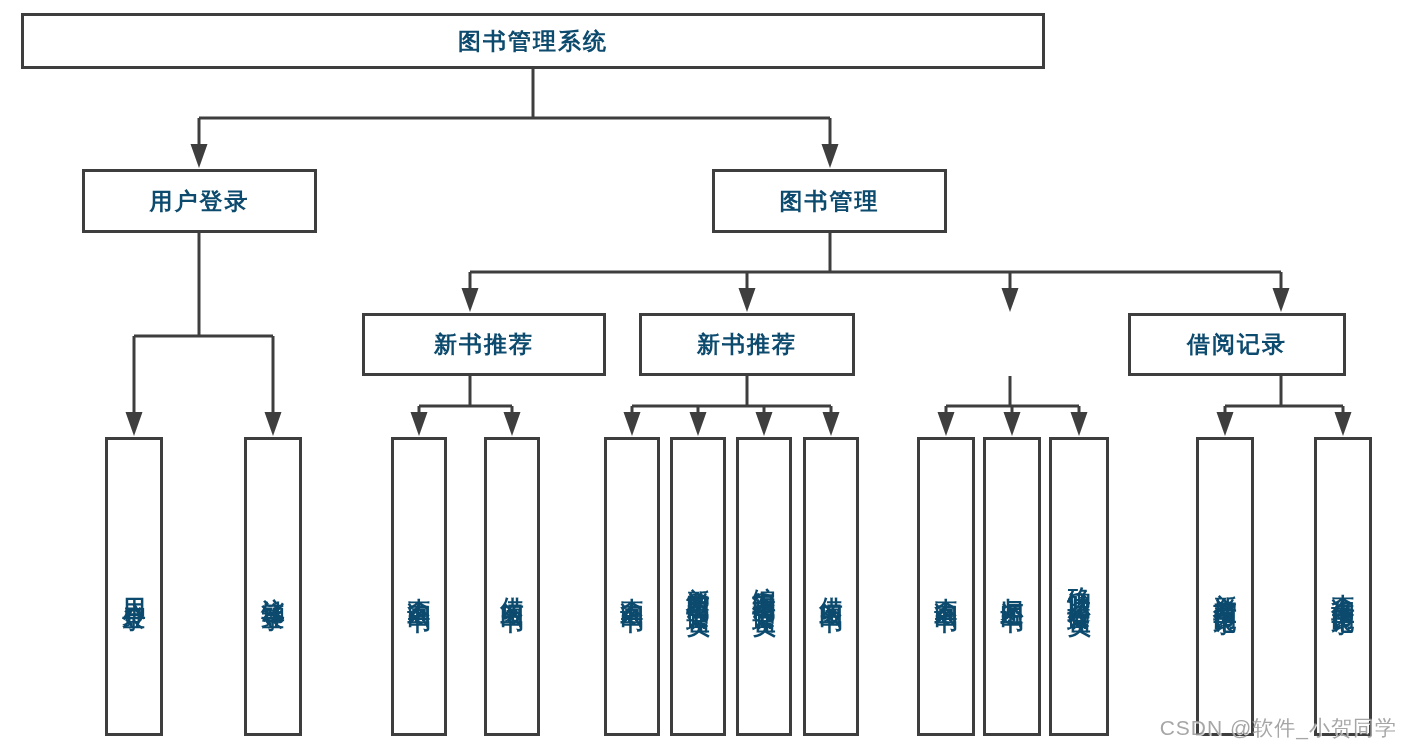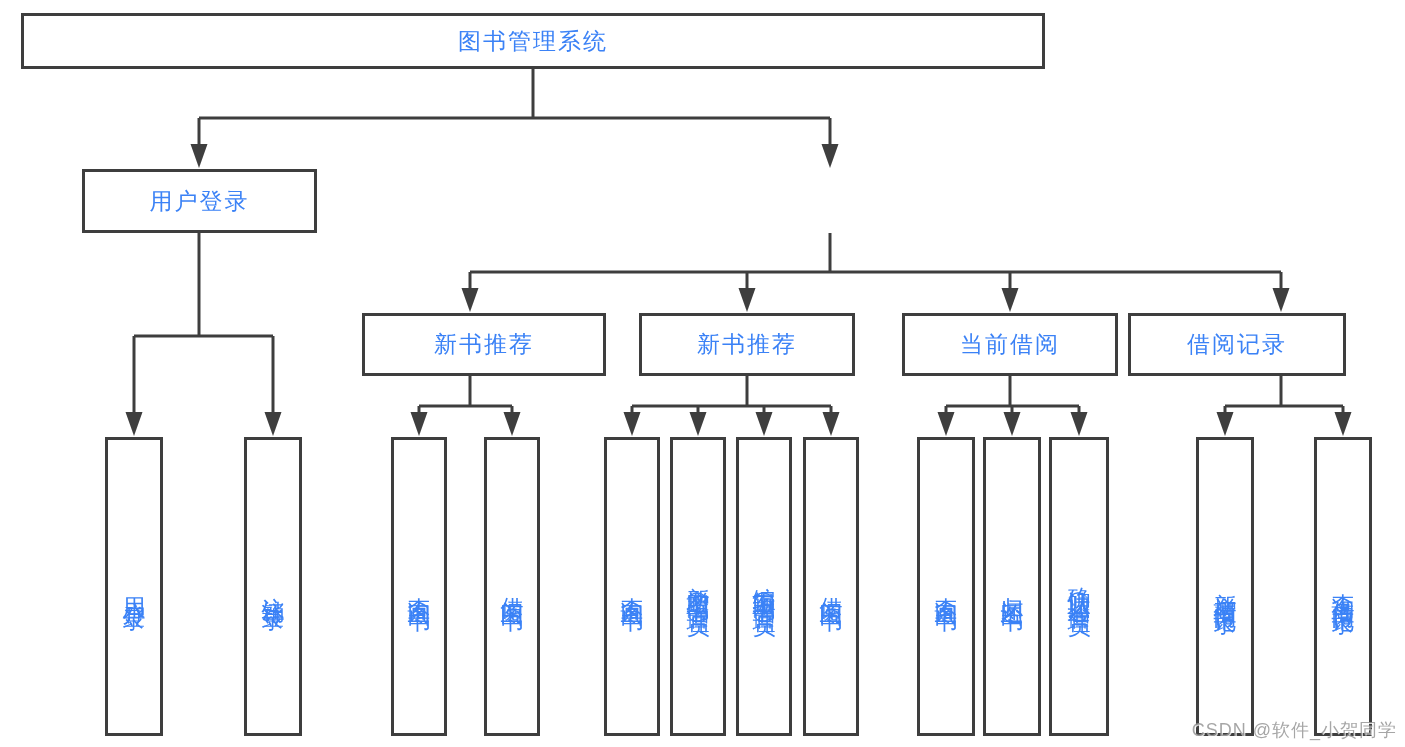--- a/index.html
+++ b/index.html
@@ -22,41 +22,42 @@
     z-index: 1;
   }
   .node {
     position: absolute;
     box-sizing: border-box;
     background: #ffffff;
     border: 3px solid #3e3e3e;
     display: flex;
     align-items: center;
     justify-content: center;
-    color: #3b82f6;
+    color: #0c4a6e;
     font-size: 23px;
     letter-spacing: 2px;
     line-height: 1;
     z-index: 2;
     white-space: nowrap;
+    font-weight: bold;
   }
   .leaf {
     writing-mode: vertical-rl;
     text-orientation: mixed;
     font-size: 23px;
     letter-spacing: 4px;
     white-space: normal;
     padding: 6px 0;
   }
   .watermark {
     position: absolute;
     right: 8px;
     bottom: 5px;
     z-index: 10;
-    font-size: 18px;
+    font-size: 21px;
     letter-spacing: 1px;
     color: rgba(150, 150, 150, 0.85);
     text-shadow: 1px 1px 0 rgba(255, 255, 255, 0.8);
   }
 </style>
 </head>
 <body>
 
 <div class="canvas">
 
@@ -111,24 +112,24 @@
       <polygon points="1079,436 1070.5,412 1087.5,412" fill="#3e3e3e"></polygon>
       <line x1="1225" y1="406" x2="1225" y2="418" stroke="#3e3e3e" stroke-width="3"></line>
       <polygon points="1225,436 1216.5,412 1233.5,412" fill="#3e3e3e"></polygon>
       <line x1="1343" y1="406" x2="1343" y2="418" stroke="#3e3e3e" stroke-width="3"></line>
       <polygon points="1343,436 1334.5,412 1351.5,412" fill="#3e3e3e"></polygon>
     </svg>
 
   <div class="node" style="left:21px;top:13px;width:1024px;height:56px">图书管理系统</div>
 
   <div class="node" style="left:82px;top:169px;width:235px;height:64px">用户登录</div>
+  <div class="node" style="left:712px;top:169px;width:235px;height:64px">图书管理</div>
 
   <div class="node" style="left:362px;top:313px;width:244px;height:63px">新书推荐</div>
   <div class="node" style="left:639px;top:313px;width:216px;height:63px">新书推荐</div>
-  <div class="node" style="left:902px;top:313px;width:216px;height:63px">当前借阅</div>
   <div class="node" style="left:1128px;top:313px;width:218px;height:63px">借阅记录</div>
 
   <div class="node leaf" style="left:105px;top:437px;width:58px;height:299px">用户登录</div>
   <div class="node leaf" style="left:244px;top:437px;width:58px;height:299px">注销登录</div>
 
   <div class="node leaf" style="left:391px;top:437px;width:56px;height:299px">查询图书</div>
   <div class="node leaf" style="left:484px;top:437px;width:56px;height:299px">借阅图书</div>
 
   <div class="node leaf" style="left:604px;top:437px;width:56px;height:299px">查询图书</div>
   <div class="node leaf" style="left:670px;top:437px;width:56px;height:299px">新增图书（管理员）</div>

